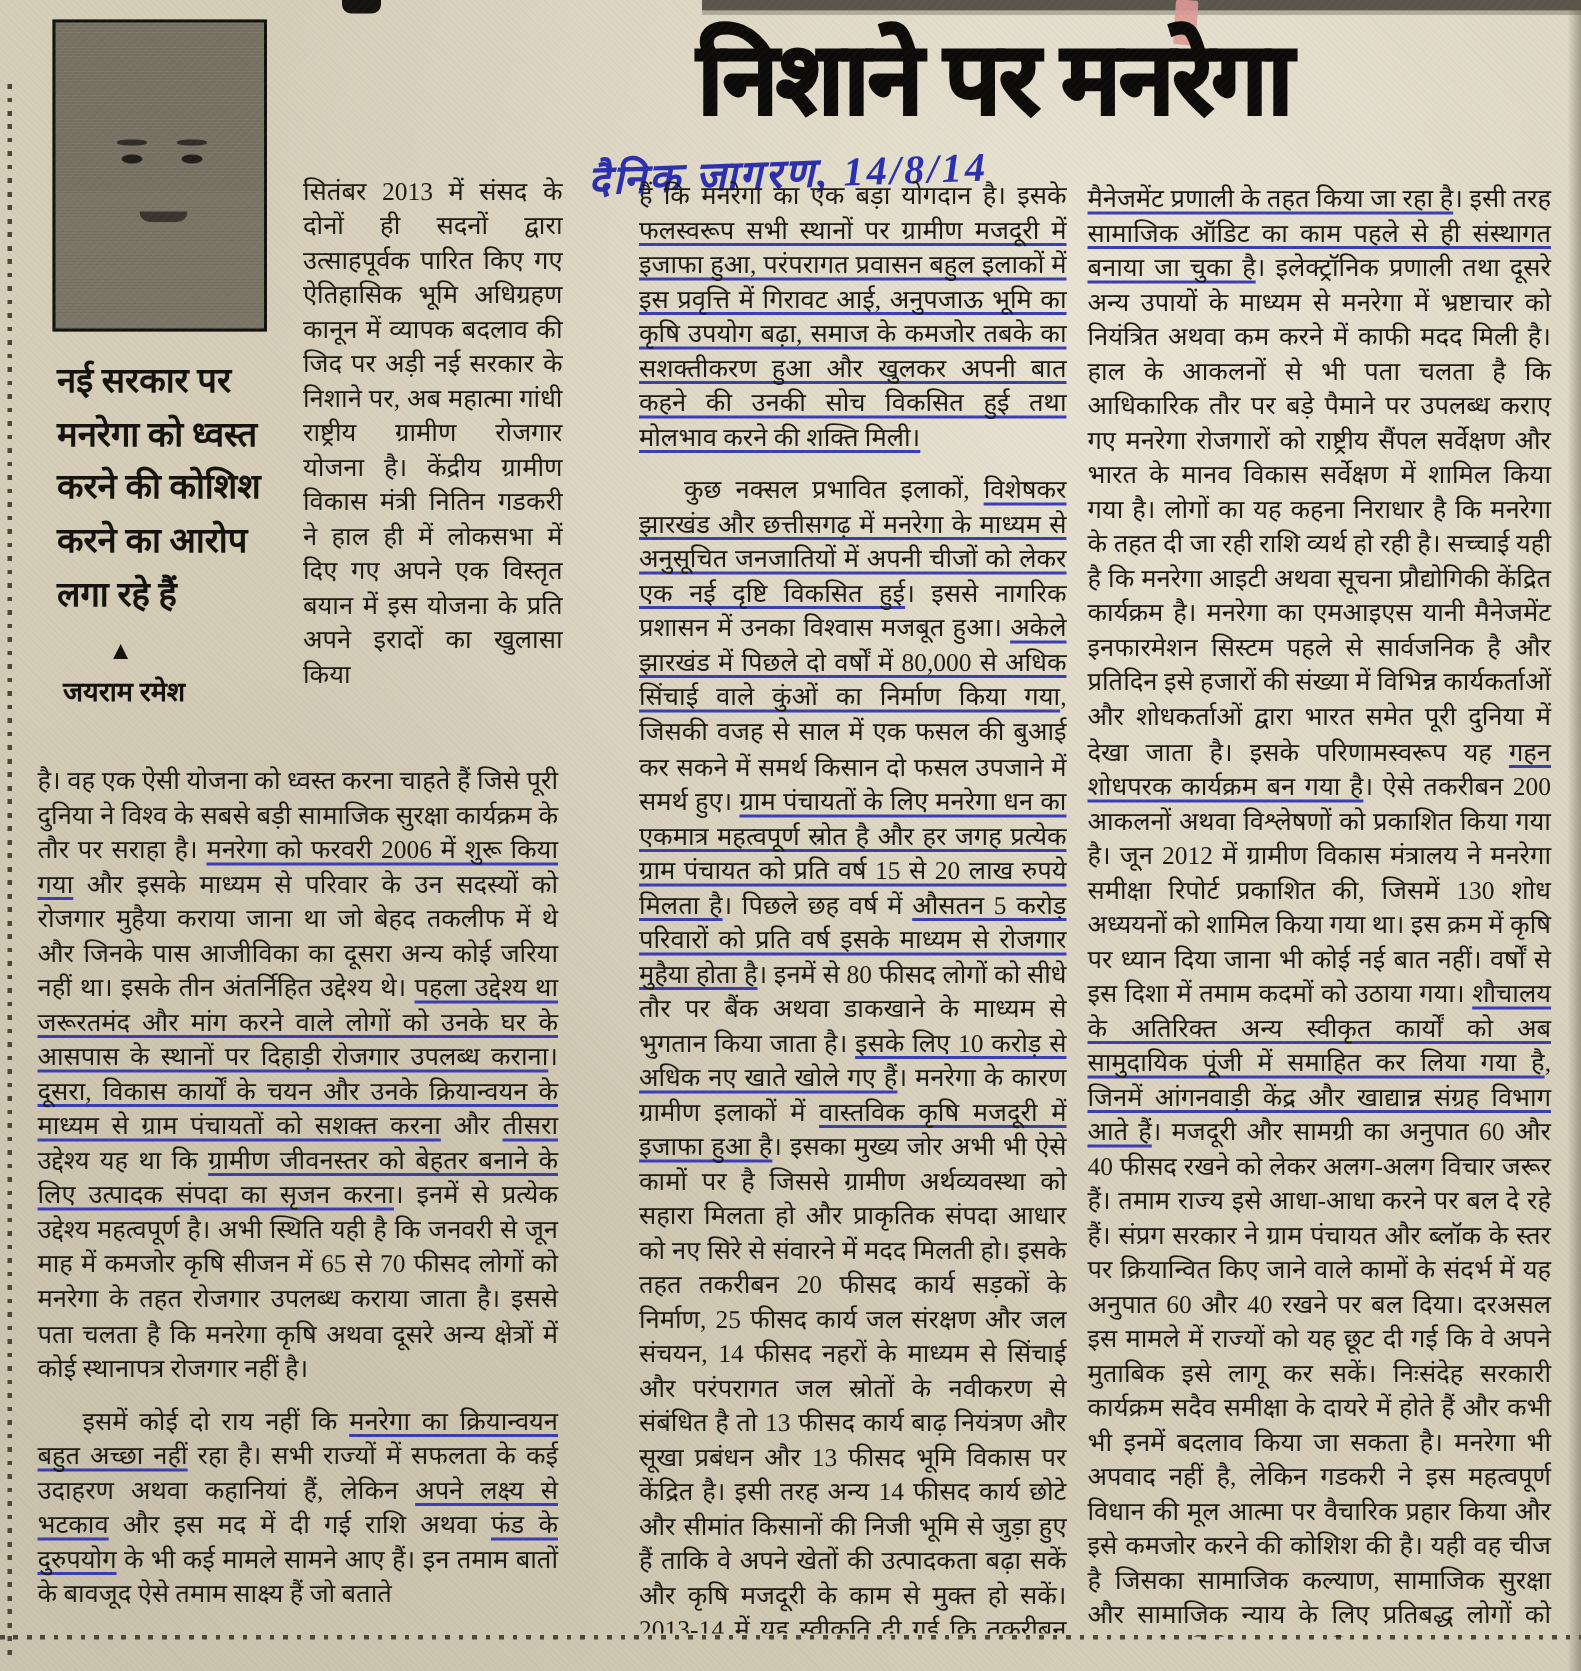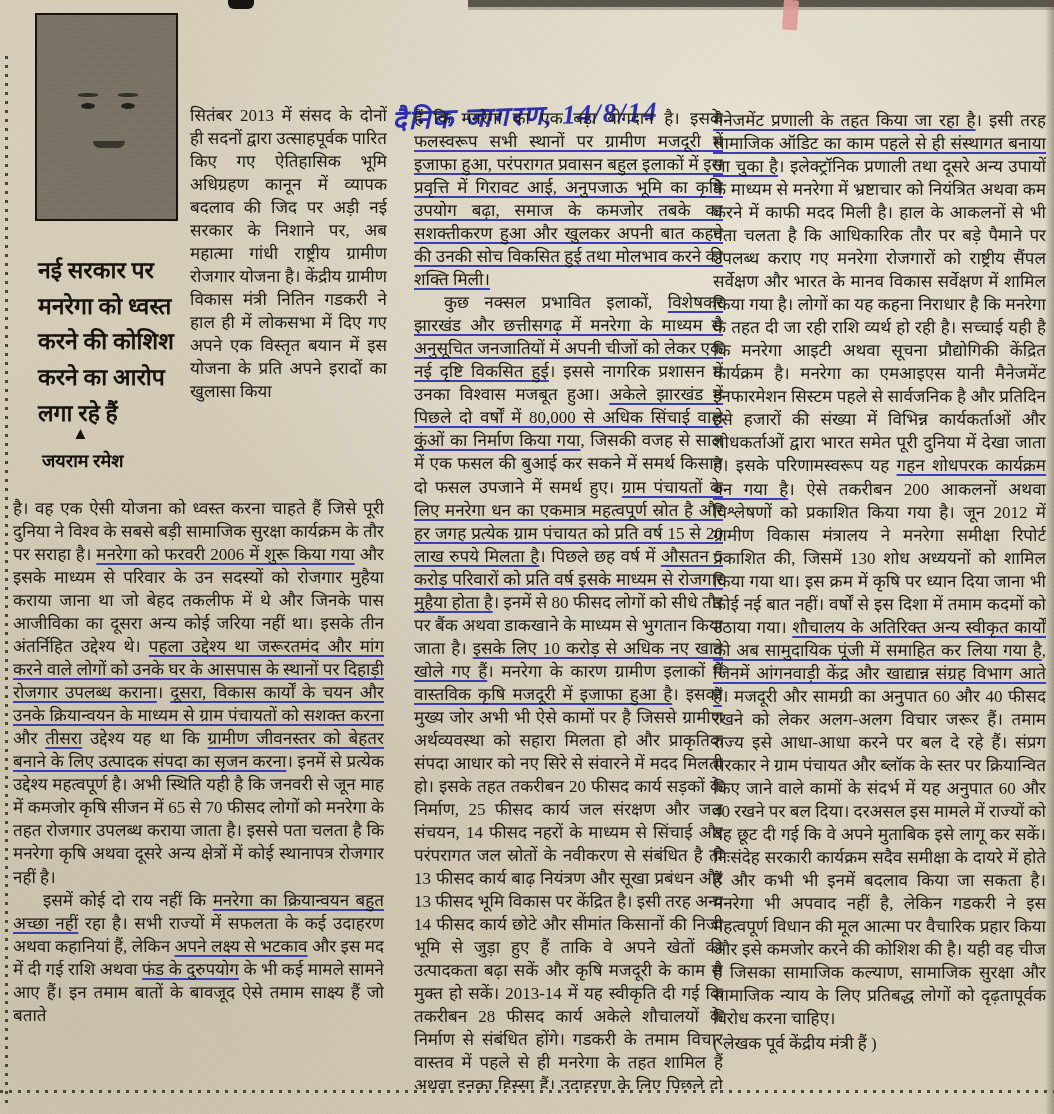--- a/index.html
+++ b/index.html
@@ -54,28 +54,28 @@
   }
   .photo .eye{position:absolute;width:14px;height:6px;background:#23211c;border-radius:50%;top:88px;}
   .photo .eye.l{left:44px;} .photo .eye.r{left:84px;}
   .photo .brow{position:absolute;width:20px;height:4px;background:#33302a;border-radius:40%;top:78px;}
   .photo .brow.l{left:41px;} .photo .brow.r{left:81px;}
   .photo .mouth{position:absolute;left:56px;top:126px;width:32px;height:7px;background:#3a362f;border-radius:0 0 14px 14px;}
   .photo .grain{position:absolute;inset:0;opacity:.25;
     background:repeating-linear-gradient(0deg, rgba(0,0,0,.25) 0 1px, transparent 1px 2px);}
   
   .standfirst{
-    position:absolute;left:38px;top:253px;width:156px;
+    position:absolute;left:38px;top:236px;width:156px;
     font-size:23px;font-weight:bold;line-height:1.55;color:#14120d;
   }
   .byline-marker{position:absolute;left:72px;top:424px;font-size:17px;color:#14120d;}
   .byline{position:absolute;left:42px;top:448px;width:170px;font-size:18px;font-weight:bold;color:#12100b;}
   
   .atext{font-size:17px;line-height:1.355;text-align:justify;color:#1b1913;}
-  .atext p{margin:0;}
+  .atext p{margin:12px;}
   .atext p.indent{text-indent:30px;}
   .col1-top{position:absolute;left:190px;top:104px;width:197px;height:394px;overflow:hidden;}
   .col1-bottom{position:absolute;left:13px;top:497px;width:371px;height:592px;overflow:hidden;}
   .col2{position:absolute;left:414px;top:107px;width:309px;height:982px;overflow:hidden;}
   .col3{position:absolute;left:713px;top:109px;width:333px;height:982px;overflow:hidden;}
   .credit{font-weight:normal;text-align:left;margin-top:2px !important;}
   u.pen{
     text-decoration:underline;
     text-decoration-color:#3b3db5;
     text-decoration-thickness:2px;
@@ -89,20 +89,21 @@
 <div class="page">
 
   <div class="top-strip"></div>
   <div class="top-strip2"></div>
   <div class="black-mark"></div>
   <div class="pink-mark"></div>
   <div class="perf-left"></div>
   <div class="perf-bottom"></div>
   <div class="edge-right"></div>
 
+  <h1 class="headline">निशाने पर मनरेगा</h1>
   <div class="handwriting">दैनिक जागरण, 14/8/14</div>
 
   <div class="photo">
     <div class="brow l"></div>
     <div class="brow r"></div>
     <div class="eye l"></div>
     <div class="eye r"></div>
     <div class="mouth"></div>
     <div class="grain"></div>
   </div>

